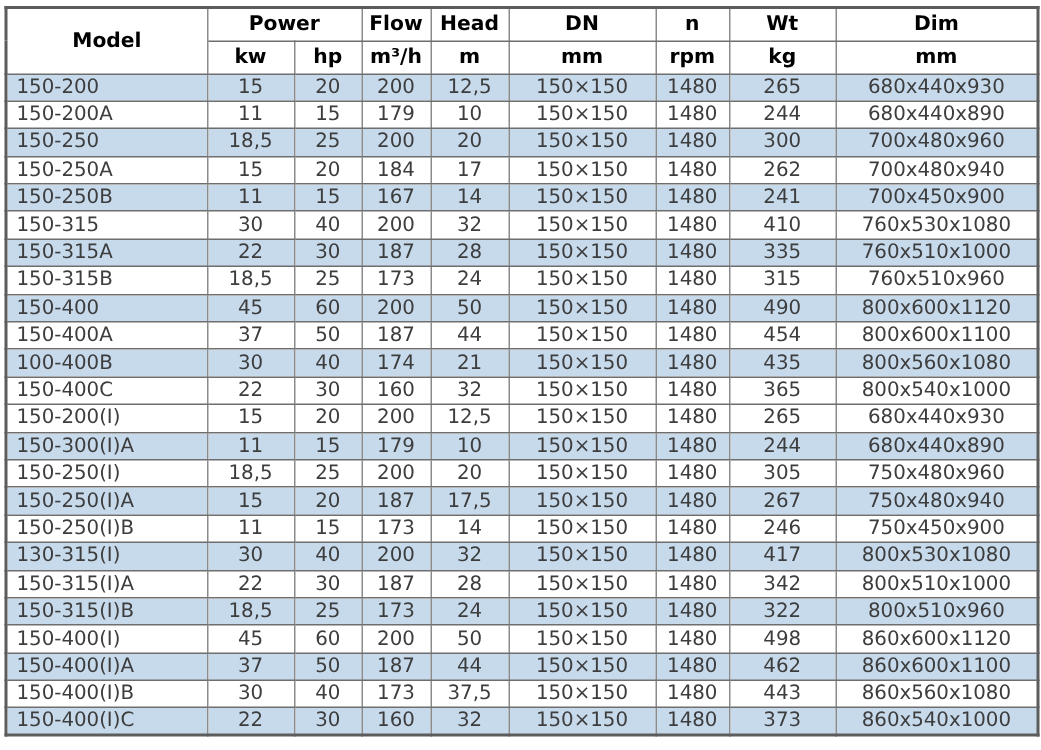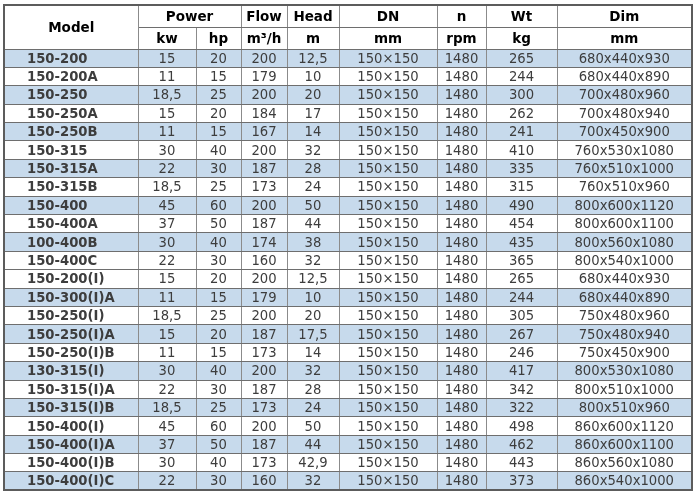--- a/index.html
+++ b/index.html
@@ -46,22 +46,21 @@
   }
   tbody tr { height: 18.4px; }
   tbody td {
     font-size: 13.2px;
     color: var(--body-text, #3d3d3d);
     text-align: center;
     background: var(--row-default, #ffffff);
   }
   tbody td.model {
     text-align: left;
-    padding-left: 22px;
-    font-weight: bold;
+    padding-left: 6px;
   }
   tbody tr.hl td {
     background: var(--row-highlight, #c7daec);
   }
 </style>
 </head>
 <body>
 
 <div class="page">
   <table class="spec">
@@ -207,21 +206,21 @@
           <td>150×150</td>
           <td>1480</td>
           <td>454</td>
           <td>800x600x1100</td>
         </tr>
         <tr class="hl">
           <td class="model">100-400B</td>
           <td>30</td>
           <td>40</td>
           <td>174</td>
-          <td>38</td>
+          <td>21</td>
           <td>150×150</td>
           <td>1480</td>
           <td>435</td>
           <td>800x560x1080</td>
         </tr>
         <tr>
           <td class="model">150-400C</td>
           <td>22</td>
           <td>30</td>
           <td>160</td>
@@ -339,21 +338,21 @@
           <td>150×150</td>
           <td>1480</td>
           <td>462</td>
           <td>860x600x1100</td>
         </tr>
         <tr>
           <td class="model">150-400(I)B</td>
           <td>30</td>
           <td>40</td>
           <td>173</td>
-          <td>42,9</td>
+          <td>37,5</td>
           <td>150×150</td>
           <td>1480</td>
           <td>443</td>
           <td>860x560x1080</td>
         </tr>
         <tr class="hl">
           <td class="model">150-400(I)C</td>
           <td>22</td>
           <td>30</td>
           <td>160</td>

